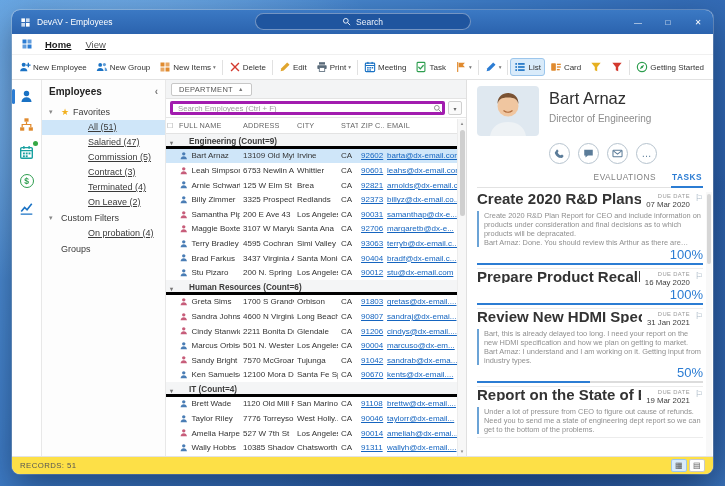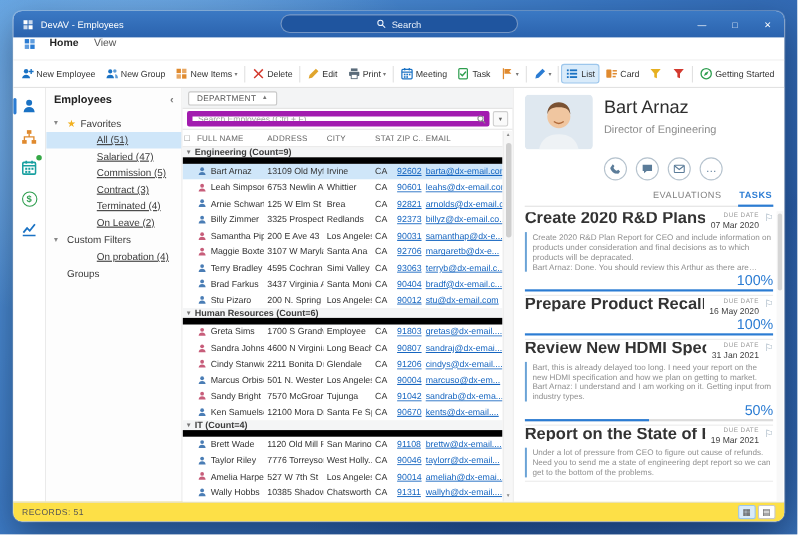--- a/index.html
+++ b/index.html
@@ -16,21 +16,21 @@
   
   .titlebar { height:24px; flex:none; background:linear-gradient(180deg,#3b79c4,#2b63ae); display:flex; align-items:center; color:#fff; padding:0 0 0 8px; position:relative; }
   .app-ic { width:11px; height:11px; color:#fff; }
   .tb-title { font-size:8.5px; margin-left:6px; white-space:nowrap; }
   .tb-search { position:absolute; left:50%; top:3px; transform:translateX(-50%); width:216px; height:17px; background:#1f559f; border:1px solid rgba(255,255,255,.38); border-radius:9px; display:flex; align-items:center; justify-content:center; gap:5px; font-size:8.5px; color:#ecf3fc; }
   .s-ic { width:9px; height:9px; color:#ecf3fc; }
   .win-controls { margin-left:auto; display:flex; height:100%; }
   .win-btn { width:30px; height:100%; display:flex; align-items:center; justify-content:center; font-size:8px; color:#fff; }
 
   
-  .tabsrow { height:20px; flex:none; background:#fff; display:flex; padding:0 9px; gap:12px; }
+  .tabsrow { height:20px; flex:none; background:#fff; display:flex; align-items:center; padding:0 9px; gap:12px;text-decoration:underline; }
   .menu-ic { width:12px; height:12px; }
   #rtabs { display:flex; gap:14px; }
   .rtab { font-size:9.5px; color:#555; }
   .rtab.active { font-weight:bold; color:#1f1f1f; }
 
   
   .toolbar { height:26px; flex:none; background:#fff; border-top:1px solid #f0f0f0; border-bottom:1px solid #e2e2e2; display:flex; align-items:center; padding:0 3px; gap:1px; overflow:hidden; white-space:nowrap; }
   .tb-btn { display:flex; align-items:center; gap:2px; padding:2px 3px; font-size:8px; color:#333; background:none; border:1px solid transparent; border-radius:3px; font-family:inherit; flex:none; }
   .tb-btn.active { background:#d9ebfa; border-color:#9cc6ec; }
   .tb-btn .ic { width:12px; height:12px; }
@@ -55,30 +55,30 @@
   .star { color:#f2b01e; font-size:9px; }
   .sb-item { height:15px; line-height:15px; padding:0 6px 0 46px; white-space:nowrap; overflow:hidden;text-decoration:underline; }
   .sb-item.selected { background:#cfe6f9; }
 
   
   .gridpanel { flex:1; display:flex; flex-direction:column; min-width:0; position:relative; border-right:1px solid #e0e0e0; background:#fff; }
   .groupby { height:19px; flex:none; background:#f3f4f5; border-bottom:1px solid #e4e4e4; display:flex; align-items:center; padding:0 5px; }
   .gb-chip { background:#fff; border:1px solid #c7c7c7; font-size:7.5px; color:#555; padding:1px 7px; display:flex; gap:5px; align-items:center; border-radius:2px; letter-spacing:.3px; }
   .gb-sort { font-size:5.5px; color:#777; }
   .searchrow { height:19px; flex:none; border-bottom:1px solid #e6e6e6; display:flex; align-items:center; padding:0 4px; gap:3px; position:relative; }
-  .search-input { flex:1; height:14px; border:5px solid #a21caf; border-radius:2px; font-size:7.8px; color:#444; padding:0 16px 0 5px; font-family:inherit; outline:none; }
+  .search-input { flex:1; height:14px; border:3px solid #a21caf; border-radius:2px; font-size:7.8px; color:#444; padding:0 16px 0 5px; font-family:inherit; outline:none; }
   .search-input::placeholder { color:#9c9c9c; }
   .si-ic { position:absolute; right:24px; top:5px; width:9px; height:9px; color:#8a8a8a; }
   .mini-btn { width:14px; height:14px; border:1px solid #cfcfcf; border-radius:2px; display:flex; align-items:center; justify-content:center; font-size:6px; color:#666; background:#fafafa; }
   .grid-cols { display:grid; grid-template-columns:10px 64px 54px 44px 20px 26px 1fr; align-items:center; }
   .header-row { height:16px; flex:none; border-bottom:1px solid #e3e3e3; font-size:7.3px; color:#666; margin-right:9px; }
   .hcell { padding-left:3px; white-space:nowrap; overflow:hidden; letter-spacing:.2px; }
   .hcell.c0 { font-size:7px; color:#999; padding-left:1px; }
   .gbody { flex:1; overflow:hidden; margin-right:9px; }
-  .group-row { height:14.6px; background:#f4f5f6; display:flex; align-items:flex-start; gap:4px; padding-left:4px; font-size:8.2px; font-weight:bold; color:#3b3b3b; border-bottom:6px solid #000000; }
+  .group-row { height:14.6px; background:#f4f5f6; display:flex; align-items:flex-end; gap:16px; padding-left:4px; font-size:8.2px; font-weight:bold; color:#3b3b3b; border-bottom:3px solid #000000; }
   .gchev { font-size:6px; color:#777; }
   .row { height:14.6px; font-size:8px; color:#333; }
   .row.selected { background:#cfe6f9; }
   .cell { overflow:hidden; white-space:nowrap; padding-left:3px; }
   .name-cell { display:flex; align-items:center; gap:3px; }
   .avt { width:9.5px; height:9.5px; flex:none; }
   .link { color:#1565c0; text-decoration:underline; }
   .vscroll { position:absolute; right:0; top:39px; bottom:0; width:9px; background:#f7f7f7; border-left:1px solid #ececec; display:flex; flex-direction:column; align-items:center; }
   .sarr { font-size:5px; color:#888; height:9px; line-height:9px; }
   .sarr.b { margin-top:auto; }
@@ -586,21 +586,21 @@
             </div>
             <div class="row grid-cols">
               <div class="cell c0"></div>
               <div class="cell name-cell">
                 <svg class="ic avt" style="color: rgb(199, 93, 122);">
                   <use href="#sym-person"></use>
                 </svg>
                 <span>Greta Sims</span>
               </div>
               <div class="cell">1700 S Grandvie...</div>
-              <div class="cell">Employee</div>
+              <div class="cell">Orbison</div>
               <div class="cell">CA</div>
               <div class="cell"><span class="link">91803</span></div>
               <div class="cell"><span class="link">gretas@dx-email....</span></div>
             </div>
             <div class="row grid-cols">
               <div class="cell c0"></div>
               <div class="cell name-cell">
                 <svg class="ic avt" style="color: rgb(199, 93, 122);">
                   <use href="#sym-person"></use>
                 </svg>

